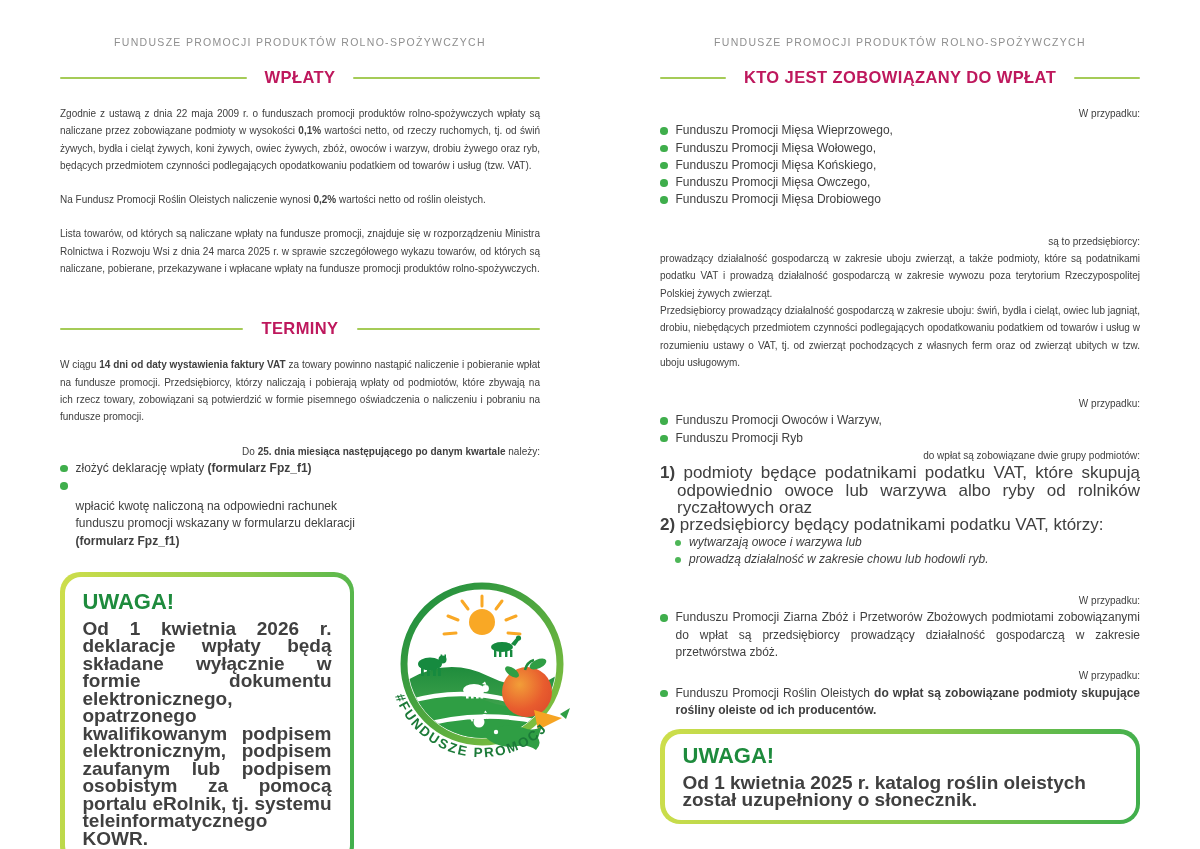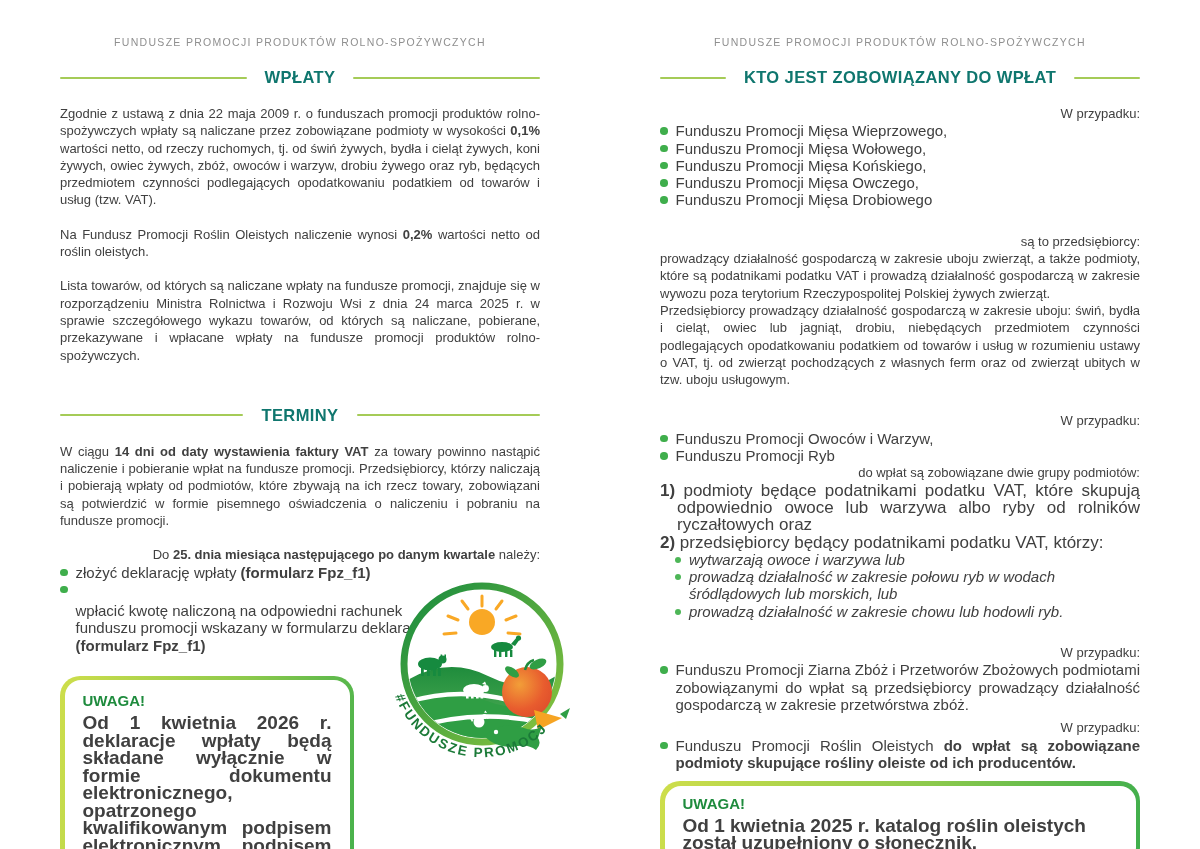--- a/index.html
+++ b/index.html
@@ -2,35 +2,35 @@
 <html><head>
 <meta charset="utf-8">
 <style>
   html,body{margin:0;padding:0;background:#fff;}
   body{width:1200px;height:849px;font-family:"Liberation Sans",sans-serif;color:#404040;overflow:hidden;}
   .spread{display:flex;width:1200px;height:849px;}
   .page{width:600px;height:717px;box-sizing:border-box;padding:36px 60px 0 60px;position:relative;}
   .page-header{text-align:center;font-size:10.5px;letter-spacing:1.3px;color:#8f8f8f;font-weight:500;margin-bottom:20px;}
   .sec-title{display:flex;align-items:center;gap:18px;margin:8px 0 18px 0;}
   .sec-title .rule{flex:1;height:2px;background:#a5cb57;border-radius:1px;}
-  .sec-title h2{margin:0;font-size:16.5px;color:#0f766e;letter-spacing:0.4px;white-space:nowrap;font-weight:700;}
-  .para{font-size:13px;line-height:17.3px;margin:0 0 17px 0;}
+  .sec-title h2{margin:0;font-size:16.5px;color:#be185d;letter-spacing:0.4px;white-space:nowrap;font-weight:700;}
+  .para{font-size:10px;line-height:17.3px;margin:0 0 17px 0;}
   .tight{margin:0;text-align:right;}
   .just{text-align:justify;}
   .b{font-weight:700;}
-  .bullet{display:flex;font-size:15px;line-height:17.3px;}
+  .bullet{display:flex;font-size:12px;line-height:17.3px;}
   .bullet .dot{width:7.5px;height:7.5px;border-radius:50%;background:#3fae4c;margin:5px 8px 0 0;flex:none;}
   .bullet.sub{margin-left:15px;font-style:italic;}
   .bullet.sub .dot{width:6px;height:6px;background:#4db657;margin-top:6px;}
   .bullet .bt{flex:1;}
   .pre{white-space:pre-line;margin-top:21px;}
   .num{font-size:17px;line-height:17.3px;padding-left:17px;text-indent:-17px;}
   .uwaga-wrap{background:linear-gradient(100deg,#cede4b 0%,#8cc94c 55%,#3fae4c 100%);border-radius:20px;padding:4.5px;box-sizing:border-box;}
   .uwaga-inner{background:#fff;border-radius:16px;padding:12px 18px 14px 18px;}
-  .uwaga-title{color:#1e8b3d;font-weight:700;font-size:15px;margin-bottom:5px;}
+  .uwaga-title{color:#1e8b3d;font-weight:700;font-size:22px;margin-bottom:5px;}
   .uwaga-body{font-weight:700;font-size:19px;line-height:17.5px;}
   .left-uwaga{width:294px;margin-top:22px;}
   .right-uwaga{width:100%;margin-top:10px;}
   .right-uwaga .uwaga-inner{padding:9px 18px 11px 18px;}
   .logo-box{position:absolute;left:384px;top:578px;width:200px;height:210px;}
   .mt-block{margin-top:24px;}
   .mt-small{margin-top:6px;}
 </style>
 </head>
 <body>
@@ -228,24 +228,20 @@
       </div>
     <p class="para tight">do wpłat są zobowiązane dwie grupy podmiotów:</p>
     <div class="num just"><span class="b">1)</span><span> podmioty będące podatnikami podatku VAT, które skupują odpowiednio owoce lub warzywa albo ryby od rolników ryczałtowych oraz</span></div>
     <div class="num"><span class="b">2)</span><span> przedsiębiorcy będący podatnikami podatku VAT, którzy:</span></div>
     <div class="bullet sub">
         <span class="dot"></span>
         <span class="bt">wytwarzają owoce i warzywa lub</span>
       </div>
     <div class="bullet sub">
         <span class="dot"></span>
-        <span class="bt">prowadzą działalność w zakresie połowu ryb w wodach śródlądowych lub morskich, lub</span>
-      </div>
-    <div class="bullet sub">
-        <span class="dot"></span>
         <span class="bt">prowadzą działalność w zakresie chowu lub hodowli ryb.</span>
       </div>
 
     <p class="para tight mt-block">W przypadku:</p>
     <div class="bullet">
         <span class="dot"></span>
         <span class="bt just">Funduszu Promocji Ziarna Zbóż i Przetworów Zbożowych podmiotami zobowiązanymi do wpłat są przedsiębiorcy prowadzący działalność gospodarczą w zakresie przetwórstwa zbóż.</span>
       </div>
     <p class="para tight mt-small">W przypadku:</p>
     <div class="bullet">

